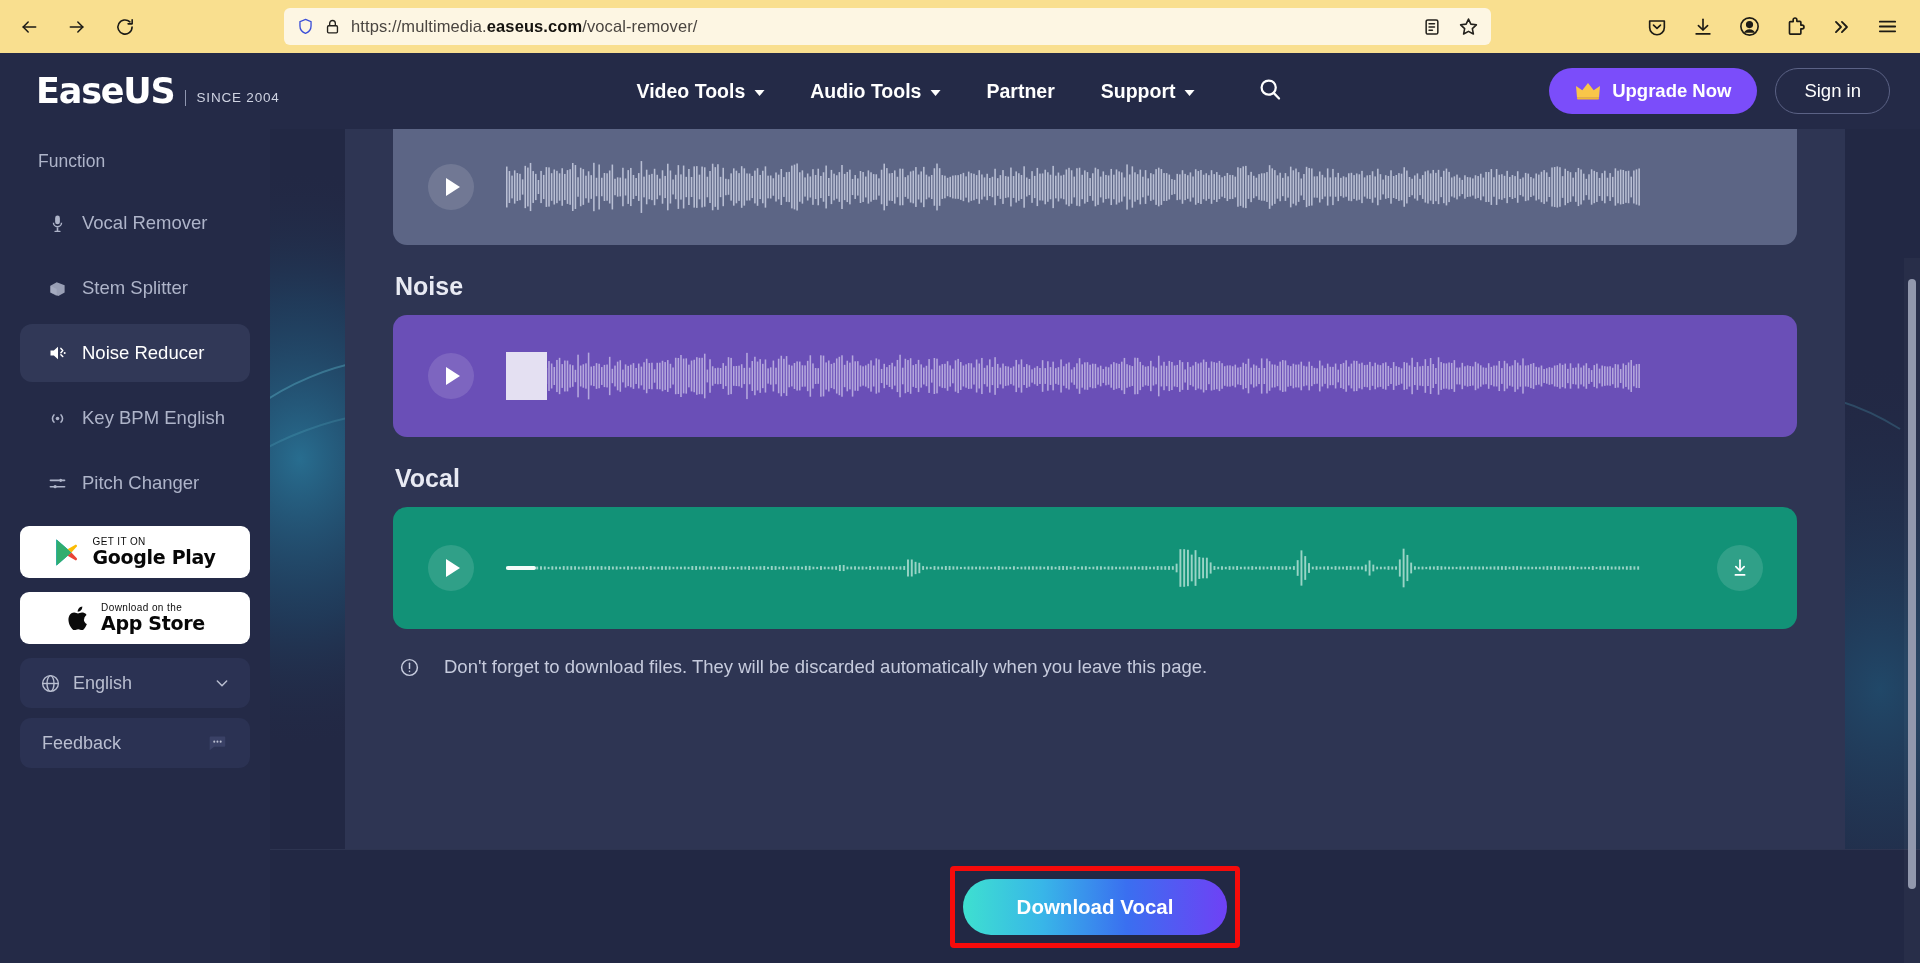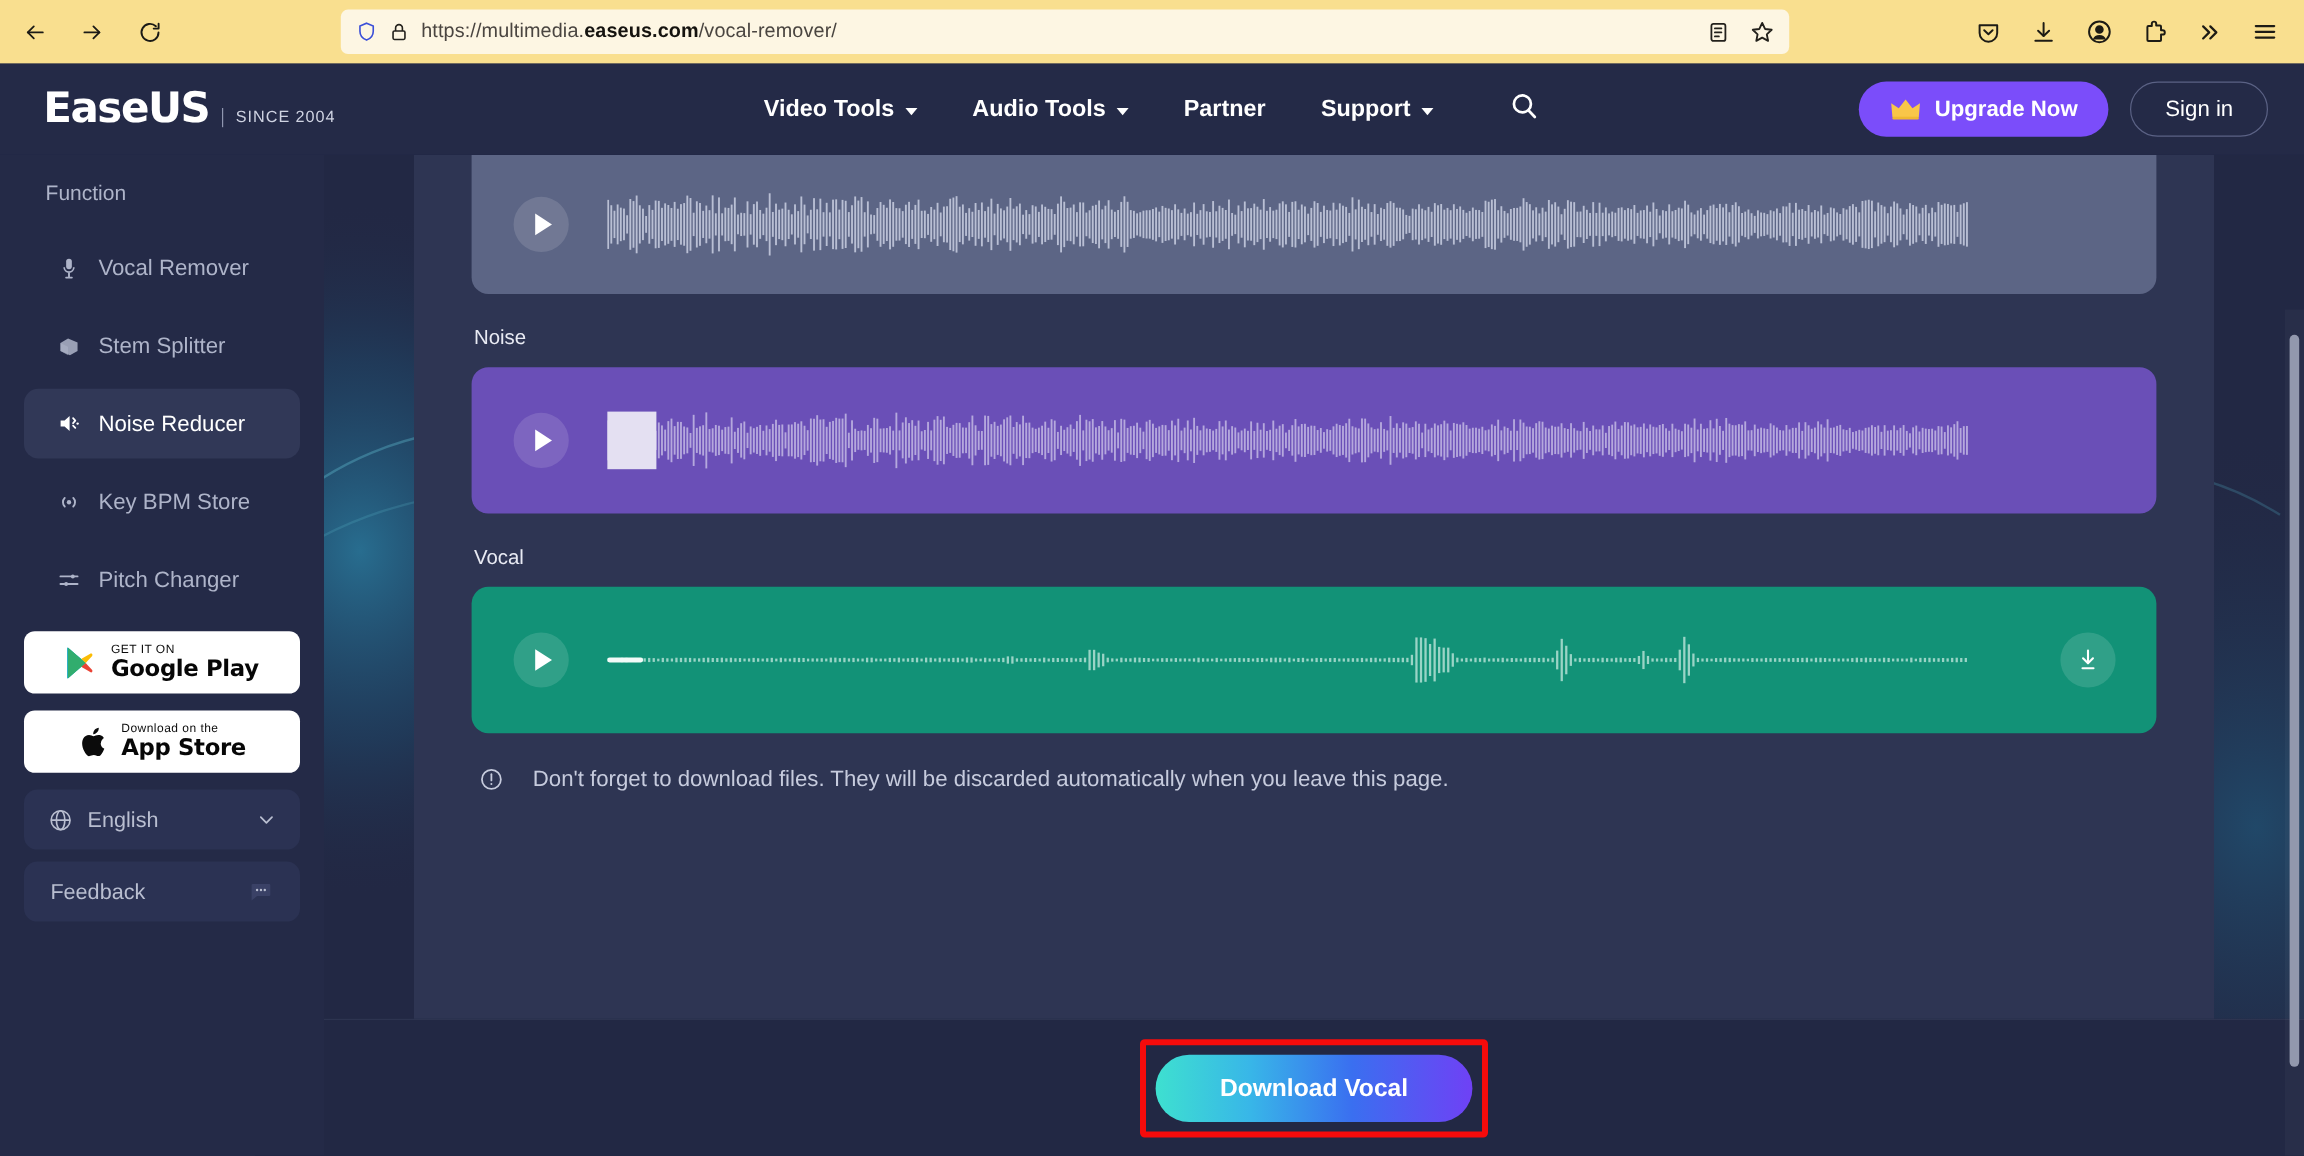--- a/index.html
+++ b/index.html
@@ -140,21 +140,21 @@
     position: absolute; left: 270px; top: 0; right: 0; bottom: 0;
     overflow: hidden;
   }
   .content-card {
     position: absolute; left: 75px; top: -60px; width: 1500px; height: 890px;
     background: #2e3553; border-radius: 22px;
   }
   .tracks { position: absolute; left: 123px; top: 0px; width: 1404px; }
 
   .track-label {
-    color: #e8eaf3; font-size: 17px; margin: 0 0 14px 2px;
+    color: #e8eaf3; font-size: 25px; margin: 0 0 14px 2px; font-weight: bold;
   }
   .track {
     position: relative; height: 122px; border-radius: 14px;
     display: flex; align-items: center; margin-bottom: 27px;
   }
   .track.mix   { background: #5c6585; height: 116px; border-radius: 0 0 14px 14px; }
   .track.noise { background: #6a4fb7; }
   .track.vocal { background: #129277; }
 
   .play-btn {
@@ -412,21 +412,21 @@
       </div>
 
       <div class="side-item">
         <span class="side-ico">
           <svg width="19" height="19" viewBox="0 0 24 24" fill="none" stroke="#aeb4c9" stroke-width="2" stroke-linecap="round">
               <circle cx="12" cy="12" r="2.3" fill="#aeb4c9" stroke="none"></circle>
               <path d="M7.5 7.5a6.4 6.4 0 0 0 0 9"></path>
               <path d="M16.5 7.5a6.4 6.4 0 0 1 0 9"></path>
             </svg>
         </span>
-        <span>Key BPM Store</span>
+        <span>Key BPM English</span>
       </div>
 
       <div class="side-item">
         <span class="side-ico">
           <svg width="19" height="19" viewBox="0 0 24 24" fill="none" stroke="#aeb4c9" stroke-width="2" stroke-linecap="round">
               <line x1="3" y1="8" x2="14" y2="8"></line>
               <line x1="18" y1="8" x2="21" y2="8"></line>
               <circle cx="16" cy="8" r="2.1" fill="#aeb4c9" stroke="none"></circle>
               <line x1="3" y1="16" x2="7" y2="16"></line>
               <line x1="11" y1="16" x2="21" y2="16"></line>

